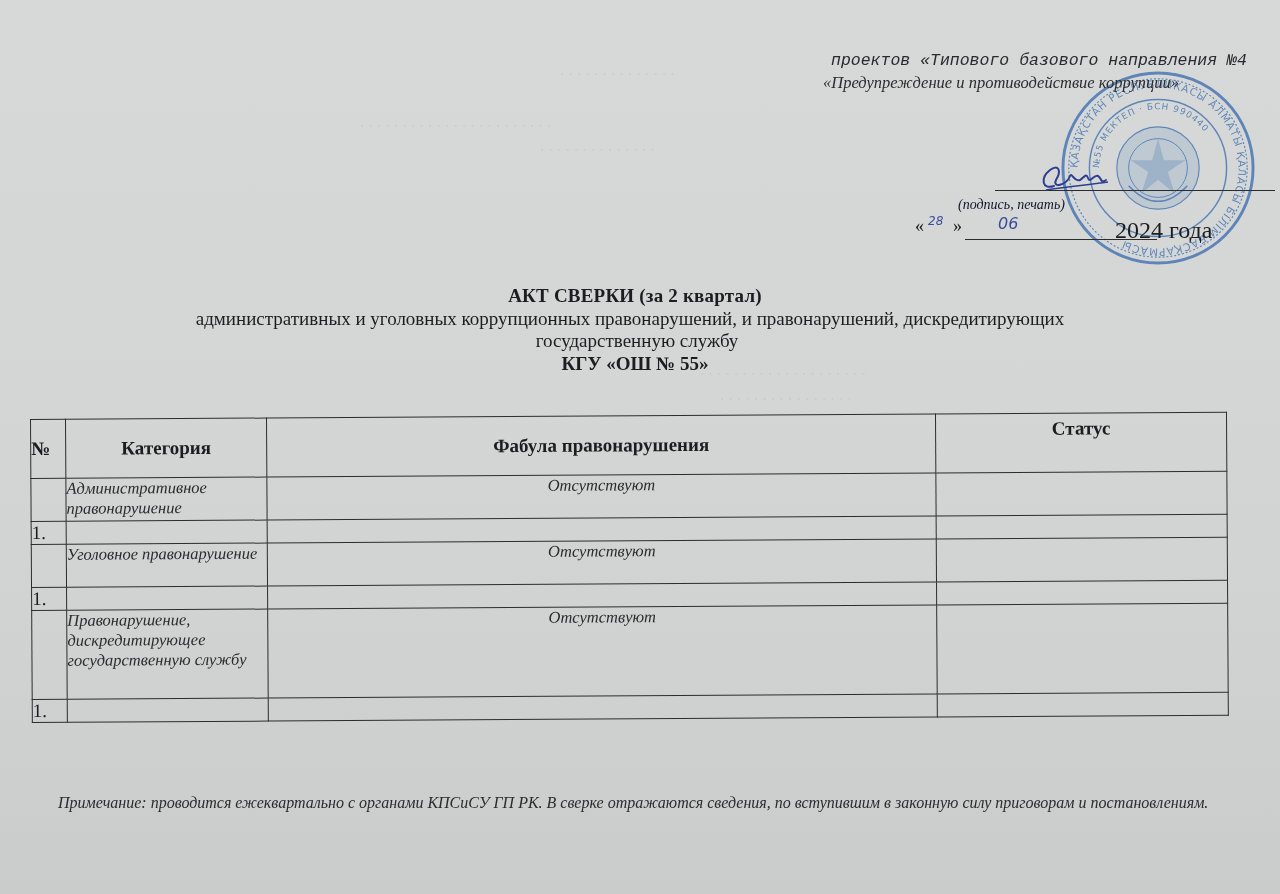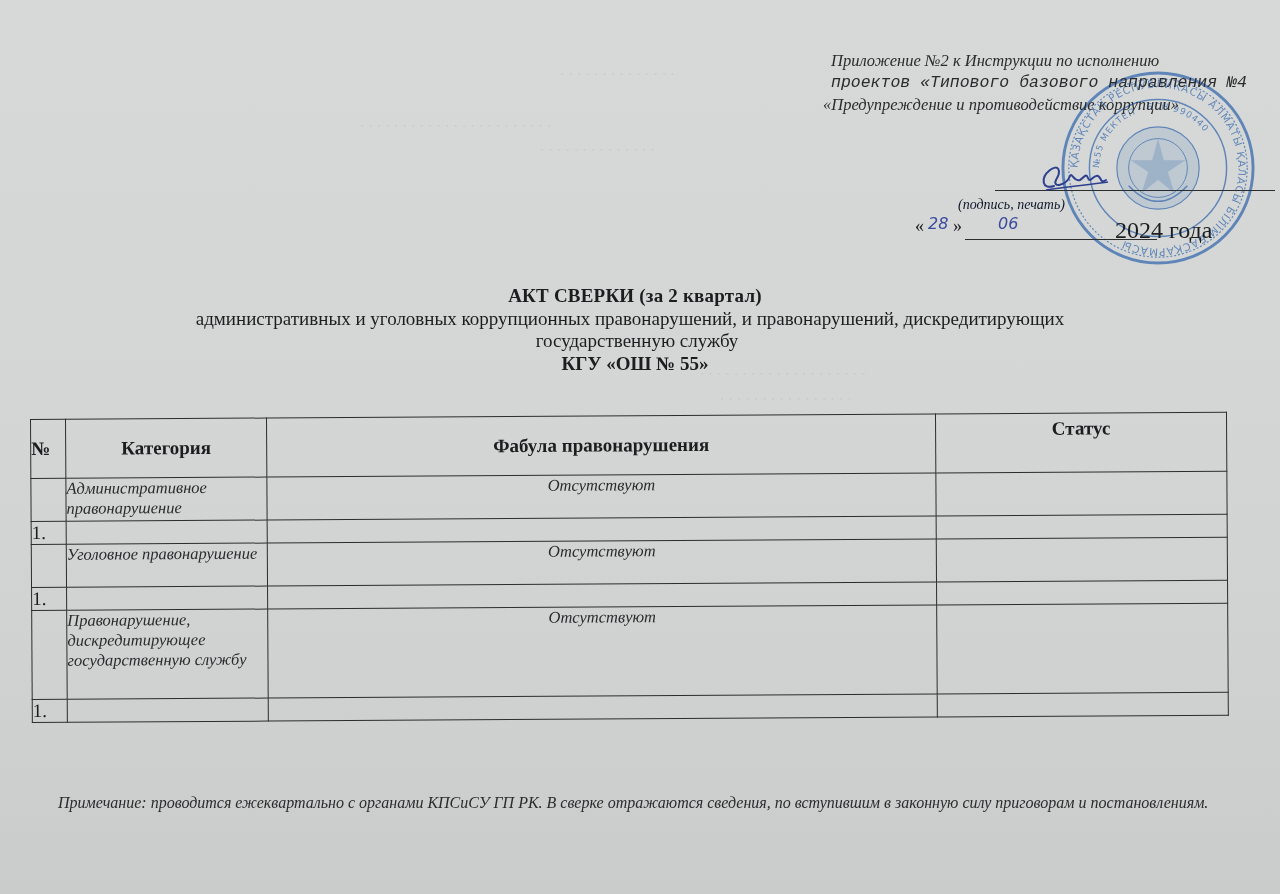--- a/index.html
+++ b/index.html
@@ -106,21 +106,21 @@
       top: 2px;
       font-size: 18px;
     }
     .date-row .q-open { left: 0px; }
     .date-row .day {
       position: absolute;
       left: 13px;
       top: 0px;
       font-family: "DejaVu Sans", sans-serif;
       font-style: italic;
-      font-size: 16px;
+      font-size: 12px;
       color: #3a4b9c;
     }
     .date-row .q-close { left: 38px; }
     .date-row .underline {
       position: absolute;
       left: 50px;
       top: 25px;
       width: 192px;
       height: 1px;
       background: #2b2c2e;
@@ -253,21 +253,20 @@
 
 <div class="page">
 
   <div class="ghost" style="left:560px;top:60px;">. . . . . . . . . . . . . .</div>
   <div class="ghost" style="left:360px;top:112px;">. . . . . . . . . . . . . . . . . . . . . . .</div>
   <div class="ghost" style="left:540px;top:136px;">. . . . . . . . . . . . . .</div>
   <div class="ghost" style="left:700px;top:360px;">. . . . . . . . . . . . . . . . . . . .</div>
   <div class="ghost" style="left:720px;top:385px;">. . . . . . . . . . . . . . . .</div>
 
   <div class="appendix">
-    <span class="line l1">Приложение №2 к Инструкции по исполнению</span>
     <span class="line l2">проектов «Типового базового направления №4</span>
     <span class="line l3">«Предупреждение и противодействие коррупции»</span>
   </div>
 
   <svg class="stamp" viewBox="0 0 200 200">
     <defs>
       <path id="stampCircle" d="M100,100 m-82,0 a82,82 0 1,1 164,0 a82,82 0 1,1 -164,0"></path>
       <path id="stampCircle2" d="M100,100 m-60,0 a60,60 0 1,1 120,0 a60,60 0 1,1 -120,0"></path>
     </defs>
     <circle cx="100" cy="100" r="97" fill="none" stroke="#3f6fb0" stroke-width="3"></circle>

